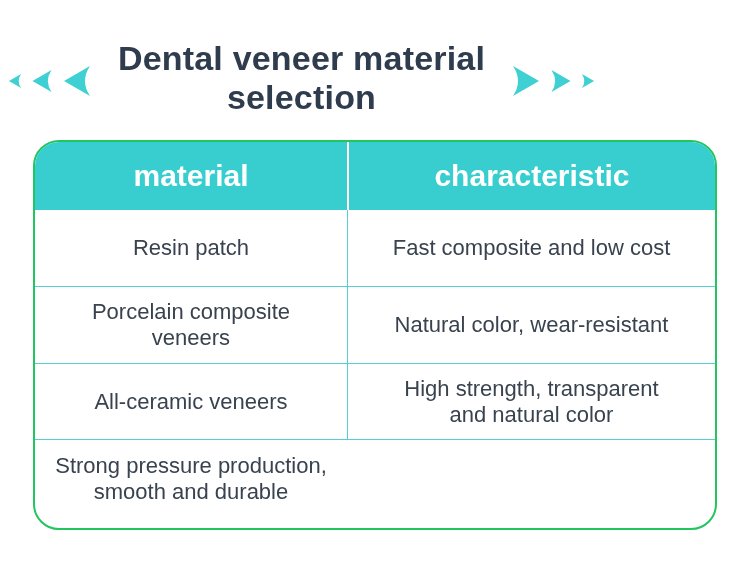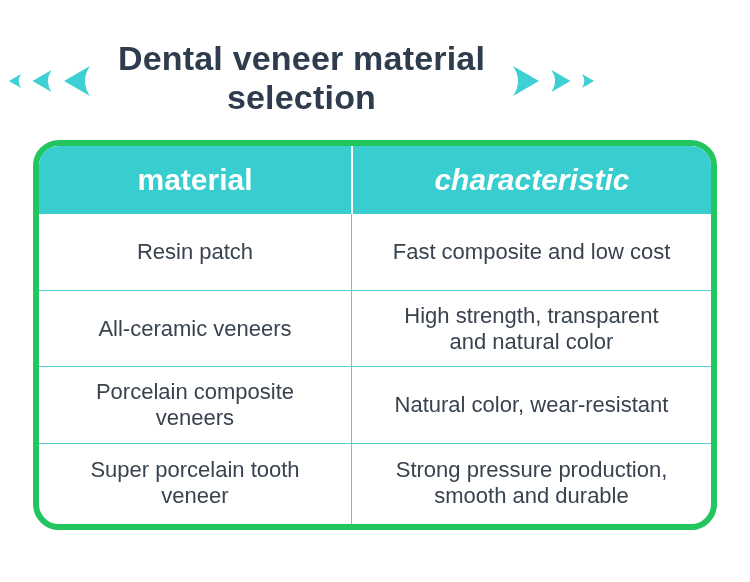--- a/index.html
+++ b/index.html
@@ -43,21 +43,21 @@
     white-space: pre-line;
     letter-spacing: 0.2px;
   }
   
   .veneer-table {
     position: absolute;
     left: 33px;
     top: 140px;
     width: 684px;
     height: 390px;
-    border: 6px solid #22c55e;
+    border: 2px solid #22c55e;
     border-radius: 26px;
     overflow: hidden;
     background: #ffffff;
     box-sizing: border-box;
   }
   .t-header {
     display: grid;
     grid-template-columns: 312px 1fr;
     background: #38cdcf;
     height: 68px;
@@ -65,21 +65,20 @@
   .t-header .h-cell {
     display: flex;
     align-items: center;
     justify-content: center;
     color: #ffffff;
     font-size: 30px;
     font-weight: 700;
   }
   .t-header .h-cell + .h-cell {
     border-left: 2px solid #ffffff;
-    font-style: italic;
   }
   .t-row {
     display: grid;
     grid-template-columns: 312px 1fr;
   }
   .t-row + .t-row {
     border-top: 1.5px solid #55cfd3;
   }
   .t-row .cell {
     display: flex;
@@ -139,33 +138,31 @@
     <div class="t-header">
       <div class="h-cell">material</div>
       <div class="h-cell">characteristic</div>
     </div>
 
     <div class="t-row r1">
       <div class="cell">Resin patch</div>
       <div class="cell">Fast composite and low cost</div>
     </div>
 
+    <div class="t-row r2">
+      <div class="cell">Porcelain composite
+veneers</div>
+      <div class="cell">Natural color, wear-resistant</div>
+    </div>
+
     <div class="t-row r3">
       <div class="cell">All-ceramic veneers</div>
       <div class="cell">High strength, transparent
 and natural color</div>
     </div>
 
-    <div class="t-row r2">
-      <div class="cell">Porcelain composite
-veneers</div>
-      <div class="cell">Natural color, wear-resistant</div>
-    </div>
-
     <div class="t-row r4">
-      <div class="cell">Super porcelain tooth
-veneer</div>
       <div class="cell">Strong pressure production,
 smooth and durable</div>
     </div>
   </div>
 
 </div>
 
 </body></html>

